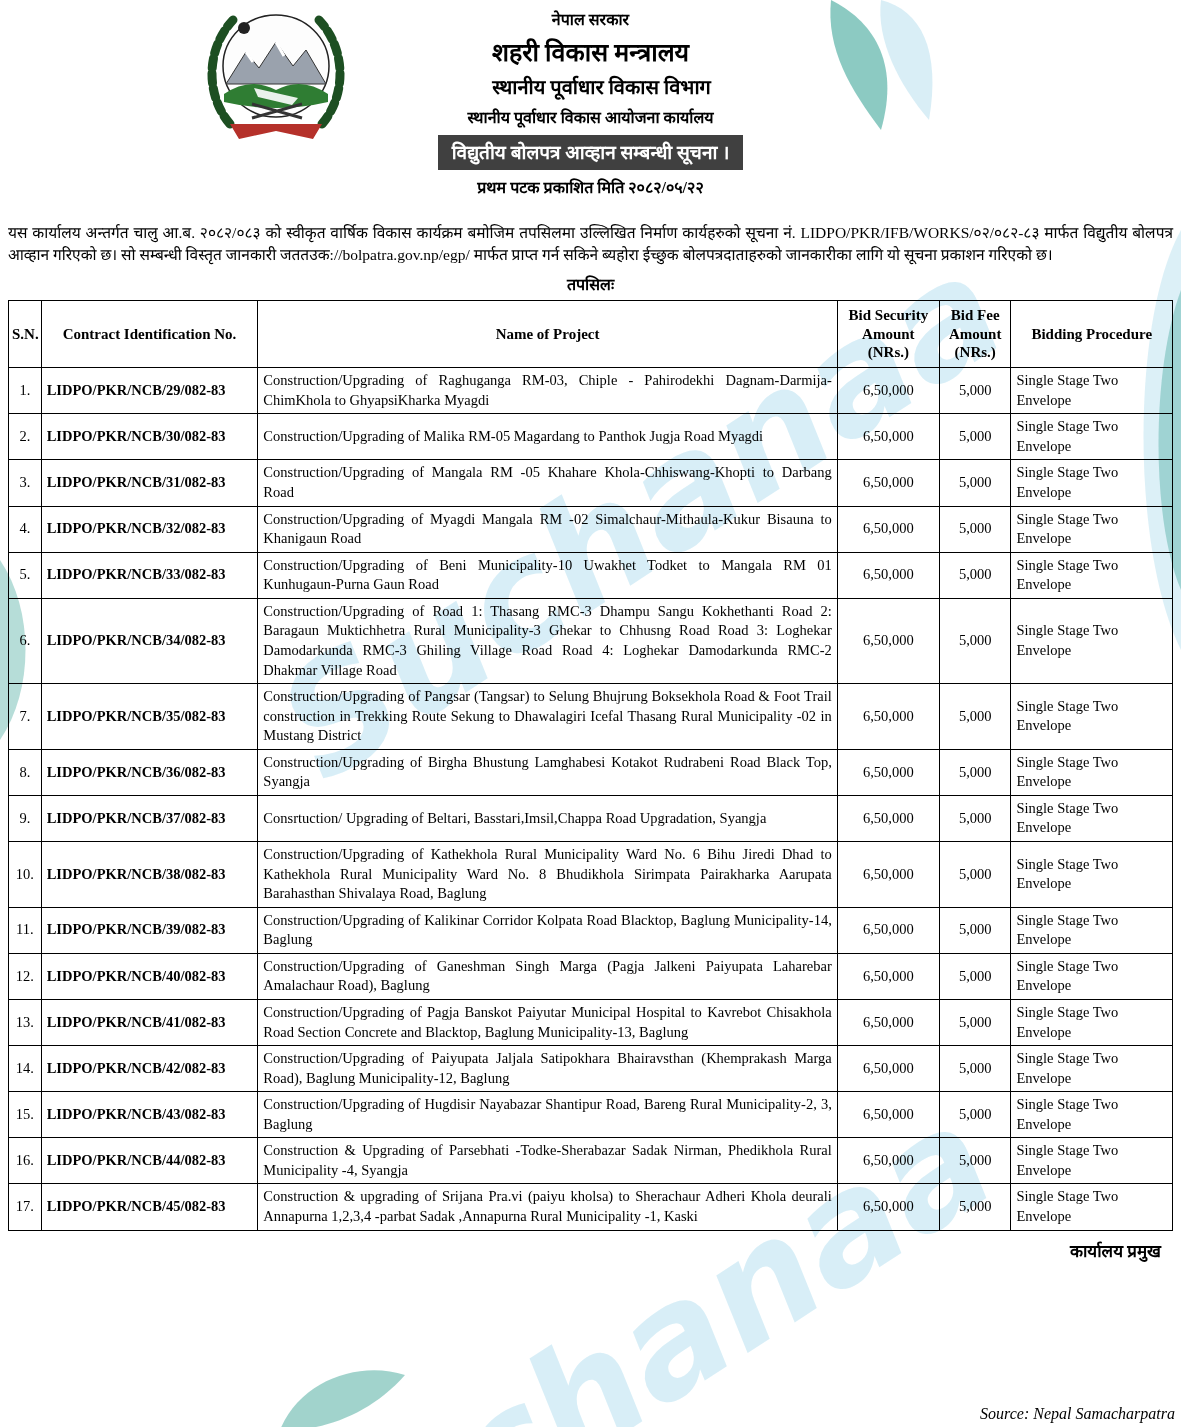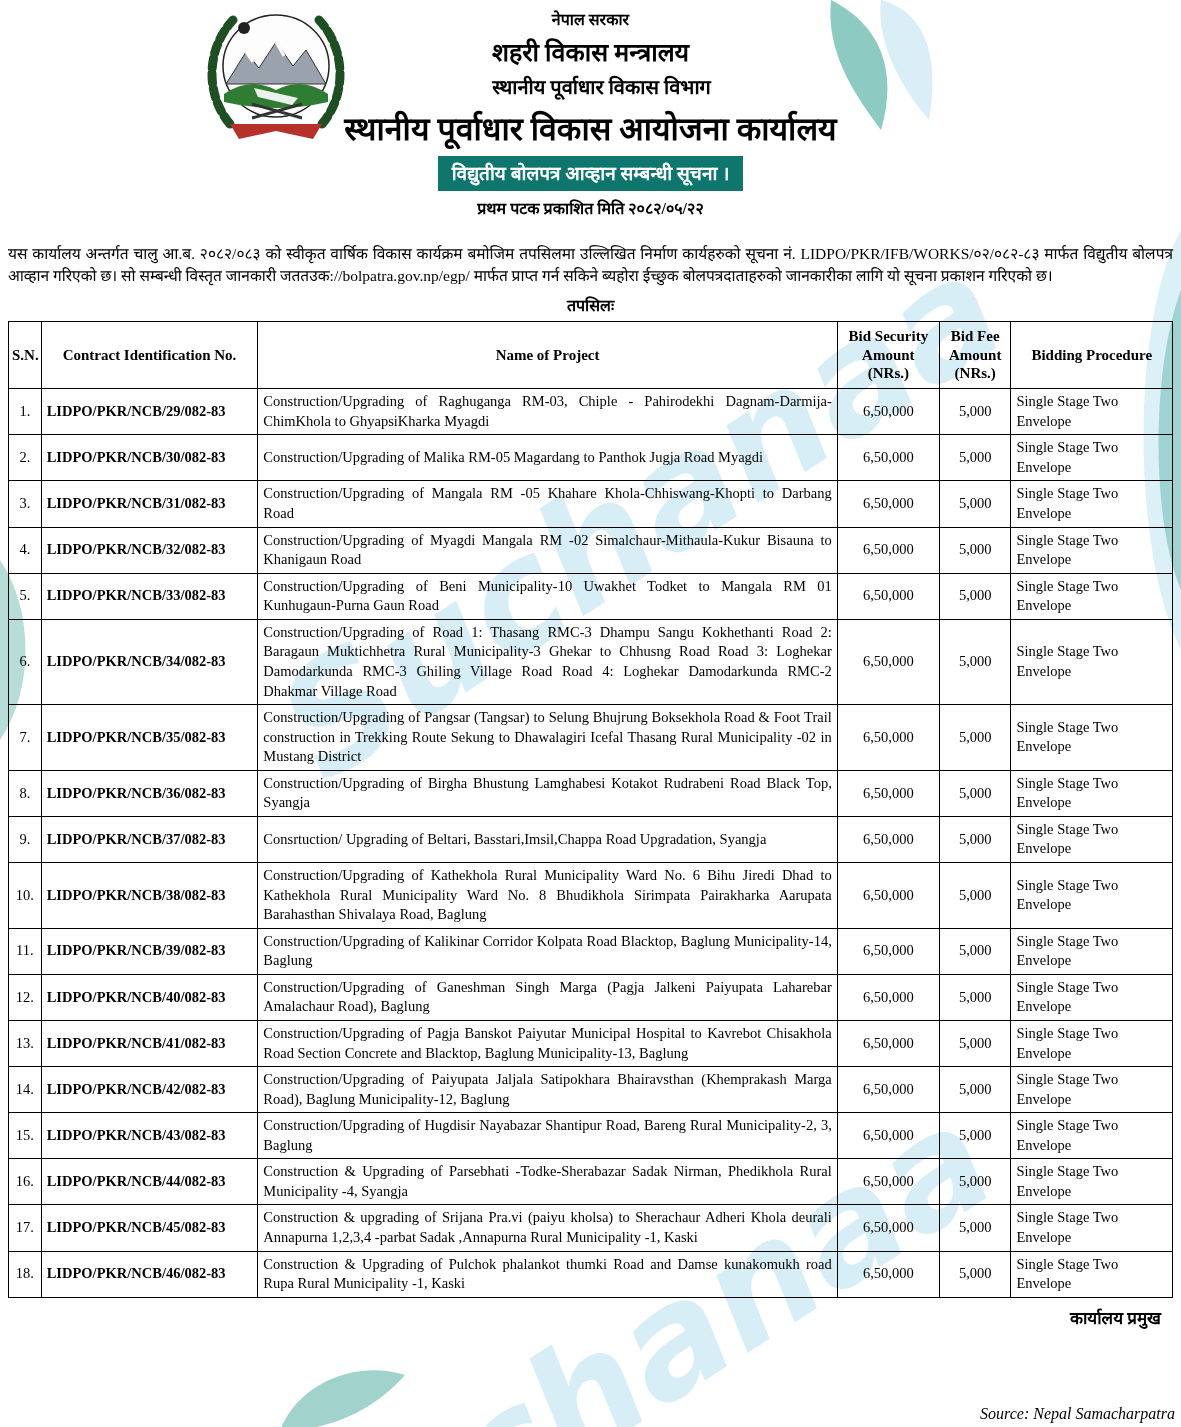--- a/index.html
+++ b/index.html
@@ -30,26 +30,26 @@
   .wm-mid { left: 230px; top: 430px; font-size: 150px; transform: rotate(-33deg); }
   .wm-bot { left: 220px; top: 1280px; font-size: 150px; transform: rotate(-33deg); }
   .content { position: relative; z-index: 1; }
 
   
   .header { position: relative; padding-top: 8px; text-align: center; }
   .emblem { position: absolute; left: 200px; top: 4px; width: 152px; height: 140px; }
   .h-govt { font-size: 16px; font-weight: bold; }
   .h-ministry { font-size: 25px; font-weight: bold; margin-top: 4px; }
   .h-dept { font-size: 20px; font-weight: bold; margin-top: 5px; padding-left: 22px; }
-  .h-office { font-size: 32px; font-weight: bold; margin-top: 6px; }
+  .h-office { font-size: 16px; font-weight: bold; margin-top: 6px; }
   .h-location { font-size: 16px; font-weight: bold; margin-top: 5px; }
   .h-banner-wrap { margin-top: 7px; }
   .h-banner {
     display: inline-block;
-    background: #0f766e;
+    background: #404040;
     color: #fff;
     font-size: 19px;
     font-weight: bold;
     padding: 4px 14px 5px;
   }
   .h-published { font-size: 16px; font-weight: bold; margin-top: 6px; }
 
   
   .intro {
     margin: 24px 8px 0;
@@ -319,28 +319,20 @@
             <td class="col-procedure">Single Stage Two Envelope</td>
           </tr>
           <tr>
             <td class="col-sn">17.</td>
             <td class="col-contract">LIDPO/PKR/NCB/45/082-83</td>
             <td class="col-project">Construction &amp; upgrading of Srijana Pra.vi (paiyu kholsa) to Sherachaur Adheri Khola deurali Annapurna 1,2,3,4 -parbat Sadak  ,Annapurna Rural Municipality -1, Kaski</td>
             <td class="col-security">6,50,000</td>
             <td class="col-fee">5,000</td>
             <td class="col-procedure">Single Stage Two Envelope</td>
           </tr>
-          <tr>
-            <td class="col-sn">18.</td>
-            <td class="col-contract">LIDPO/PKR/NCB/46/082-83</td>
-            <td class="col-project">Construction &amp; Upgrading of Pulchok phalankot thumki Road  and Damse kunakomukh road Rupa Rural Municipality -1, Kaski</td>
-            <td class="col-security">6,50,000</td>
-            <td class="col-fee">5,000</td>
-            <td class="col-procedure">Single Stage Two Envelope</td>
-          </tr>
         </tbody>
     </table>
 
     <div class="signature">कार्यालय प्रमुख</div>
   </div>
 
   <div class="source-line">Source: Nepal Samacharpatra</div>
 </div>
 
 </body></html>

